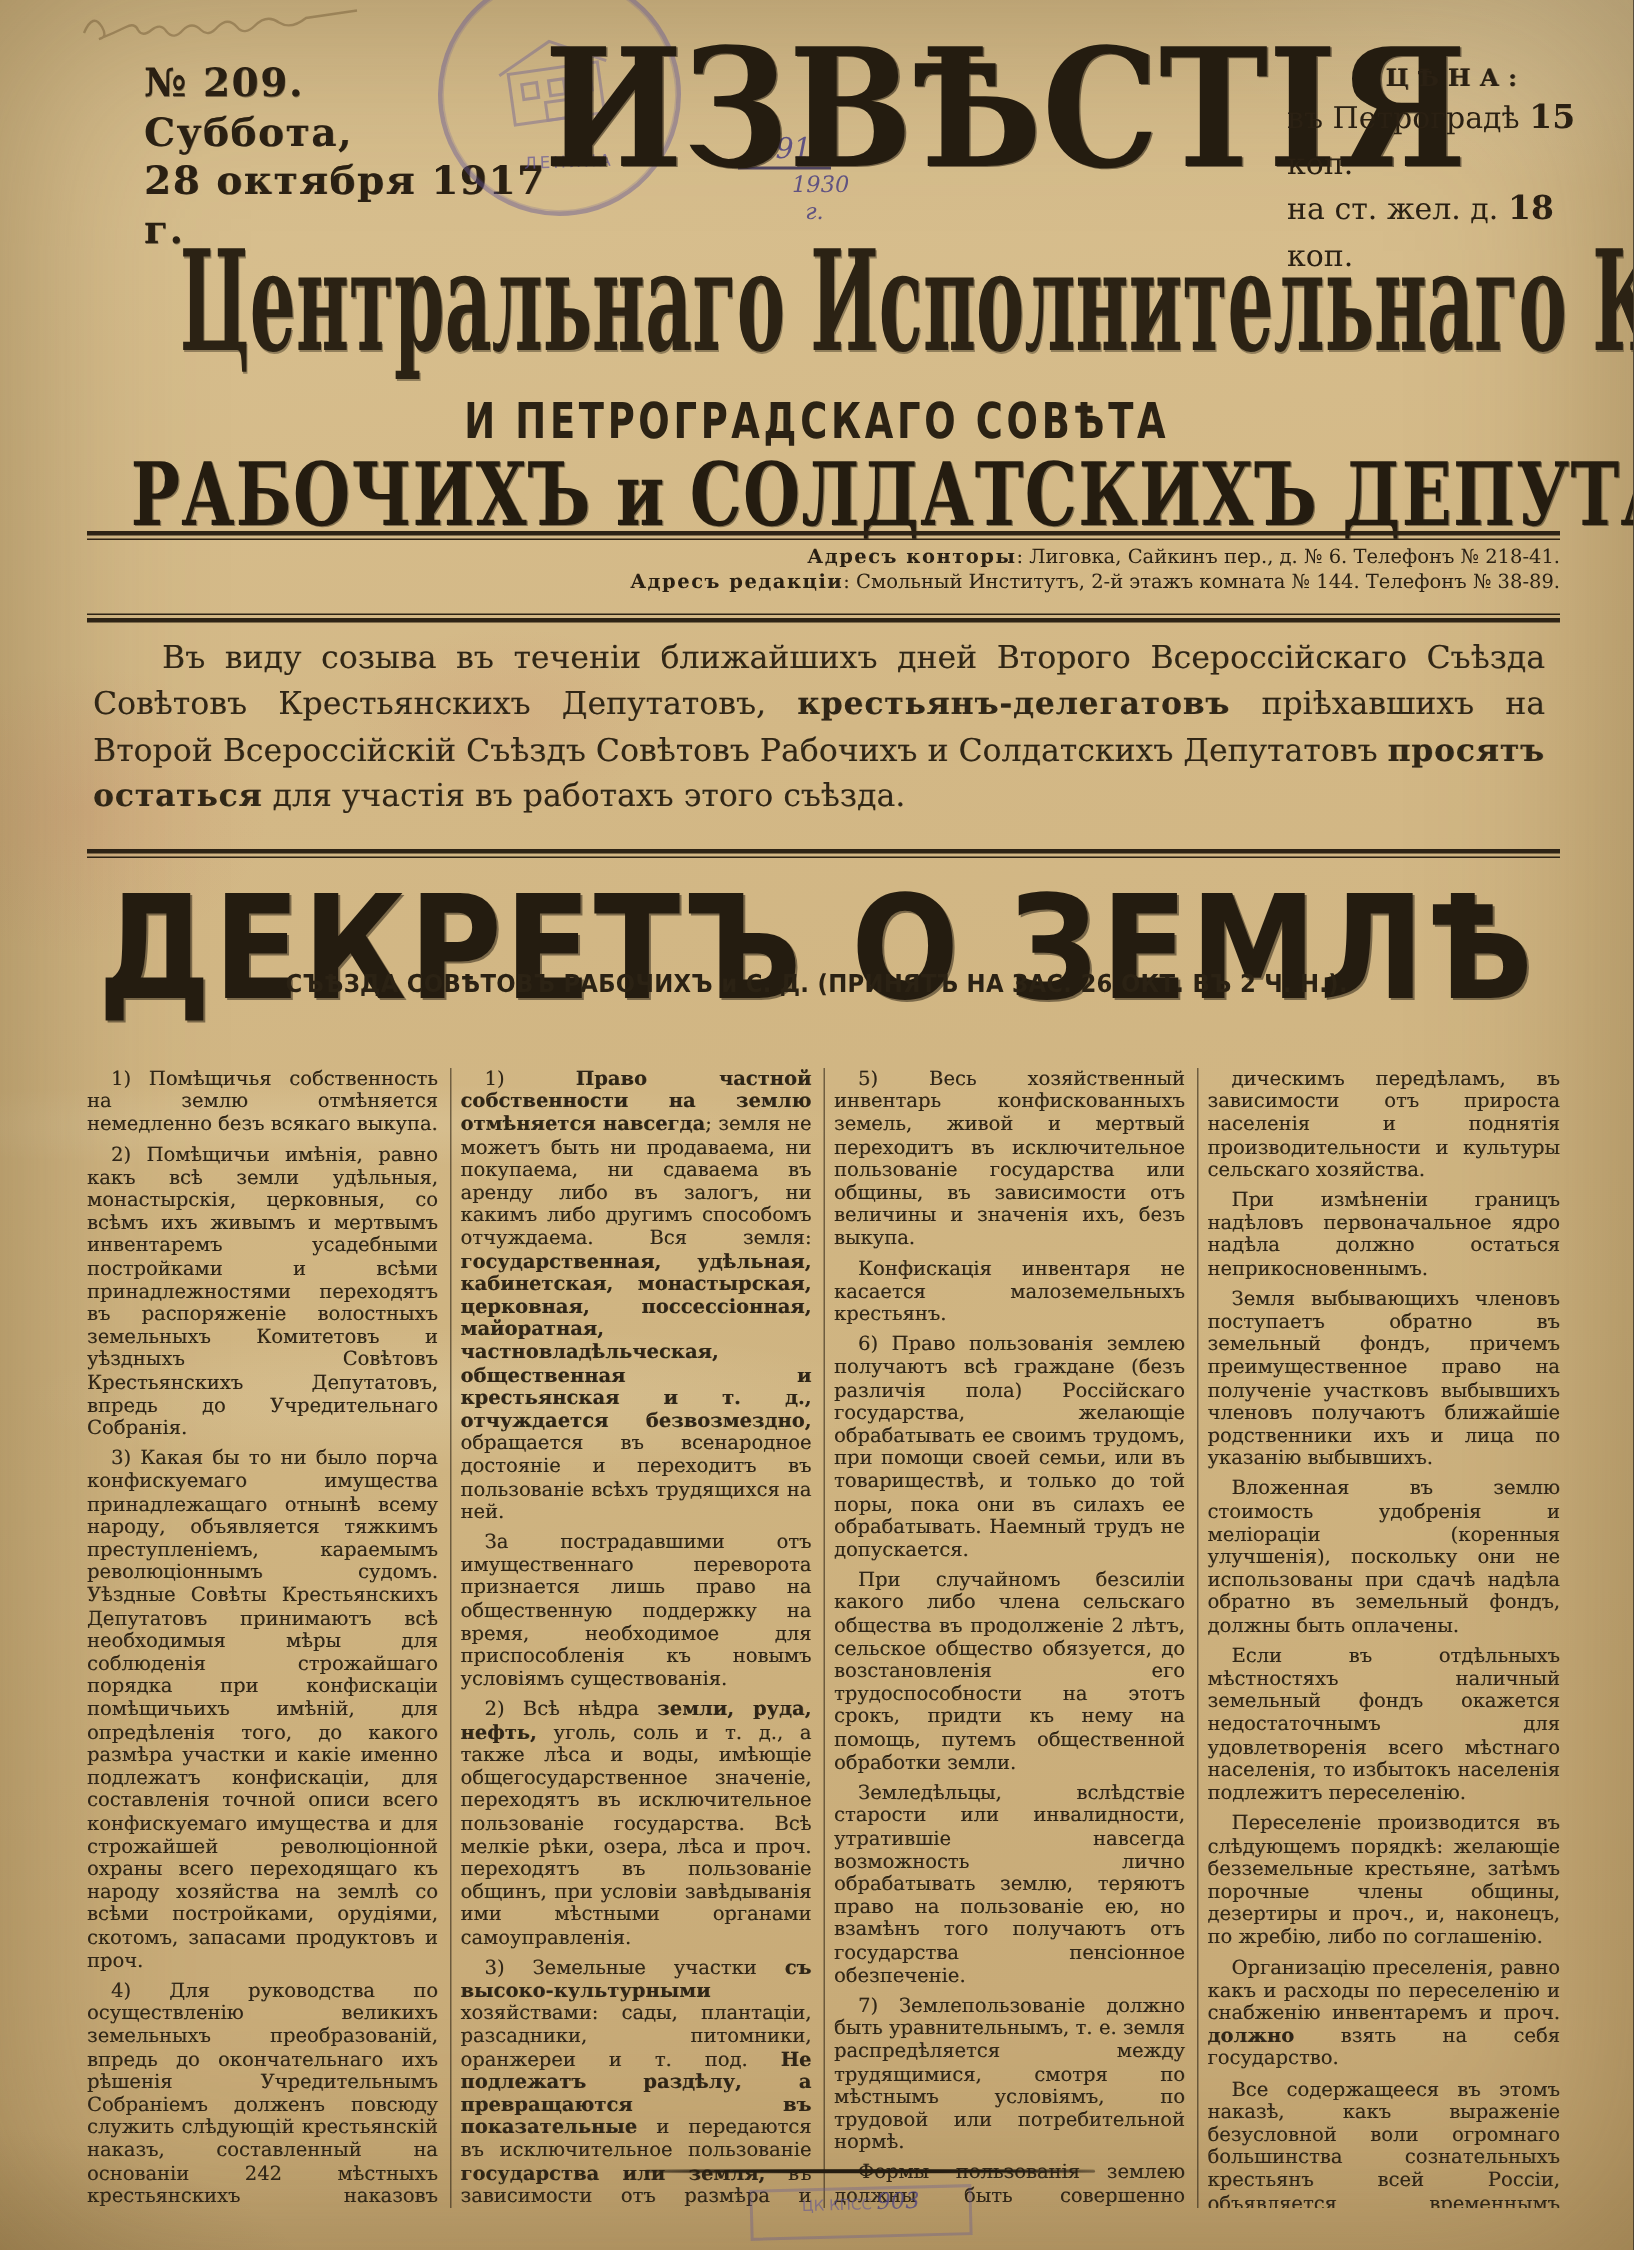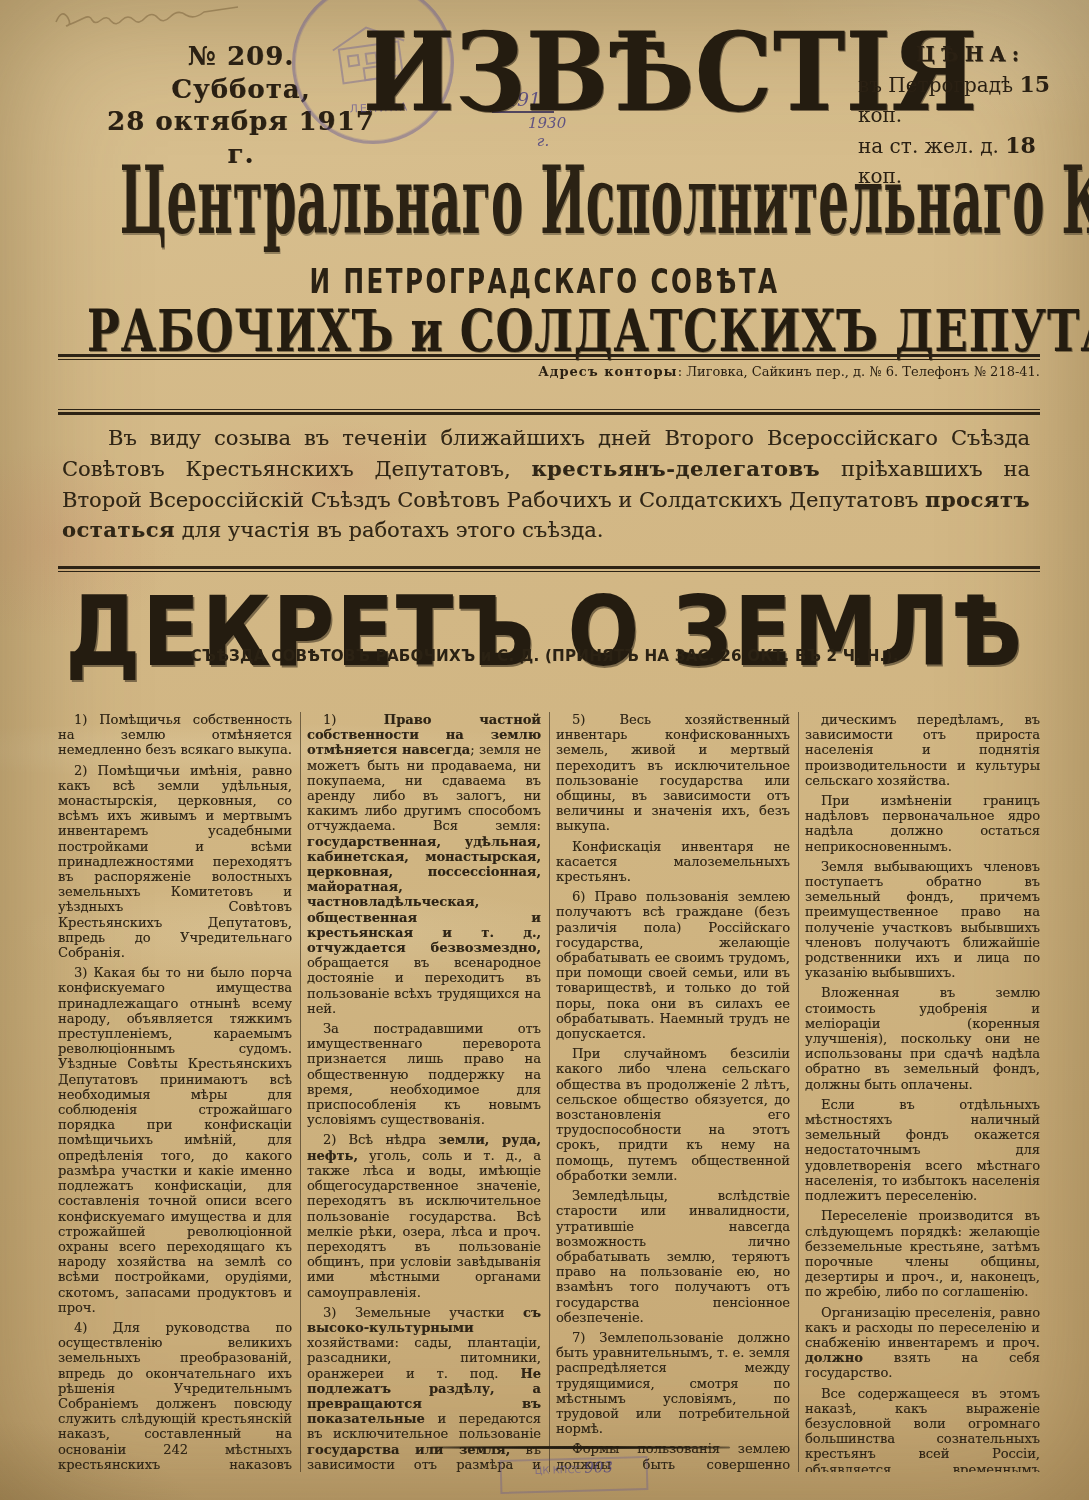--- a/index.html
+++ b/index.html
@@ -13,40 +13,40 @@
       radial-gradient(ellipse 150px 90px at 31% 32%, rgba(196,84,84,.09), transparent 70%),
       radial-gradient(ellipse 600px 260px at 104% -2%, rgba(255,255,238,.22), transparent 62%),
       radial-gradient(ellipse 420px 200px at -5% 103%, rgba(80,60,25,.25), transparent 65%),
       linear-gradient(173deg,#d9c191 0%, #d3b886 34%, #cfb481 62%, #c4a673 100%);
     box-shadow: inset 0 0 140px rgba(92,66,25,.45);
   }
   .in{position:absolute;}
   b{font-weight:bold;}
   
   .scribble{left:50px;top:2px;opacity:.55;}
-  .ed-left{left:96px;top:40px;width:290px;text-align:center;font-weight:bold;
+  .ed-left{left:96px;top:40px;width:290px;text-align:left;font-weight:bold;
     font-size:26px;line-height:1.25;color:#2a2013;letter-spacing:1px;
     text-shadow:.4px .4px 0 rgba(42,32,19,.5);}
   .stamp-c{left:292px;top:-18px;width:156px;height:156px;border-radius:50%;
     border:3px solid rgba(96,84,150,.55);opacity:.8;transform:rotate(-8deg);
     box-shadow:inset 0 0 0 1px rgba(96,84,150,.25);}
   .stamp-c .bld{position:absolute;left:28px;top:34px;opacity:.6;}
   .stamp-c .arcword{position:absolute;left:0;right:0;bottom:26px;text-align:center;
     font-family:"DejaVu Sans",sans-serif;font-size:11px;letter-spacing:2px;
     color:rgba(96,84,150,.85);transform:rotate(6deg);}
   .hand{font-family:"DejaVu Serif",serif;font-style:italic;color:#4c4180;}
   .hand-491{left:488px;top:88px;width:70px;text-align:center;font-size:19px;opacity:.85;}
   .hand-491 .bar{height:2px;background:#3a3158;margin:1px 4px;}
   .hand-491 .yr{font-size:15px;margin-left:40px;}
   .mast-title{left:368px;top:18px;width:540px;text-align:center;
     font-family:"DejaVu Serif",serif;font-weight:bold;font-size:96px;line-height:1;
     color:#241c10;transform:scale(1.02,1.14);transform-origin:center top;
     letter-spacing:0px;text-shadow:1px 1px 0 rgba(36,28,16,.55);}
   .price{left:858px;top:40px;width:225px;font-size:20px;line-height:1.45;color:#2a2013;}
-  .price .plabel{font-weight:bold;font-size:20px;letter-spacing:6px;text-align:center;
+  .price .plabel{font-weight:bold;font-size:16px;letter-spacing:6px;text-align:center;
     text-shadow:.5px .5px 0 rgba(42,32,19,.6);}
   .price b{font-size:22px;}
   .org1{left:0;top:146px;width:1089px;text-align:center;white-space:nowrap;
     font-family:"DejaVu Serif",serif;font-weight:bold;font-size:62px;color:#2b2214;
     transform:scale(.78,1.5);transform-origin:center top;text-shadow:1px 1px 0 rgba(43,34,20,.4);}
   .org2{left:0;top:262px;width:1089px;text-align:center;white-space:nowrap;
     font-family:"DejaVu Sans",sans-serif;font-weight:bold;font-size:30px;color:#2b2214;
     transform:scale(.82,1.1);letter-spacing:3px;transform-origin:center top;}
   .org3{left:0;top:296px;width:1089px;text-align:center;white-space:nowrap;
     font-family:"DejaVu Serif",serif;font-weight:bold;font-size:52px;color:#241c10;
@@ -131,20 +131,21 @@
   </div>
 
   <div class="in org1">Центральнаго Исполнительнаго Комитета</div>
   <div class="in org2">И ПЕТРОГРАДСКАГО СОВѢТА</div>
   <div class="in org3">РАБОЧИХЪ и СОЛДАТСКИХЪ ДЕПУТАТОВЪ.</div>
 
   <div class="in rule r1"></div>
   <div class="in rule r2"></div>
   <div class="in addr">
     <div><b>Адресъ конторы</b>: Лиговка, Сайкинъ пер., д. № 6.   Телефонъ № 218-41.</div>
+    <div><b>Адресъ редакціи</b>: Смольный Институтъ, 2-й этажъ комната № 144.   Телефонъ № 38-89.</div>
   </div>
   <div class="in rule r3"></div>
   <div class="in rule r4"></div>
 
   <div class="in announce">Въ виду созыва въ теченіи ближайшихъ дней Второго Всероссійскаго Съѣзда Совѣтовъ Крестьянскихъ Депутатовъ, <b>крестьянъ-делегатовъ</b> пріѣхавшихъ на Второй Всероссійскій Съѣздъ Совѣтовъ Рабочихъ и Солдатскихъ Депутатовъ <b>просятъ остаться</b> для участія въ работахъ этого съѣзда.</div>
 
   <div class="in rule r5"></div>
   <div class="in rule r6"></div>
 
   <div class="in headline">ДЕКРЕТЪ О ЗЕМЛѢ</div>

